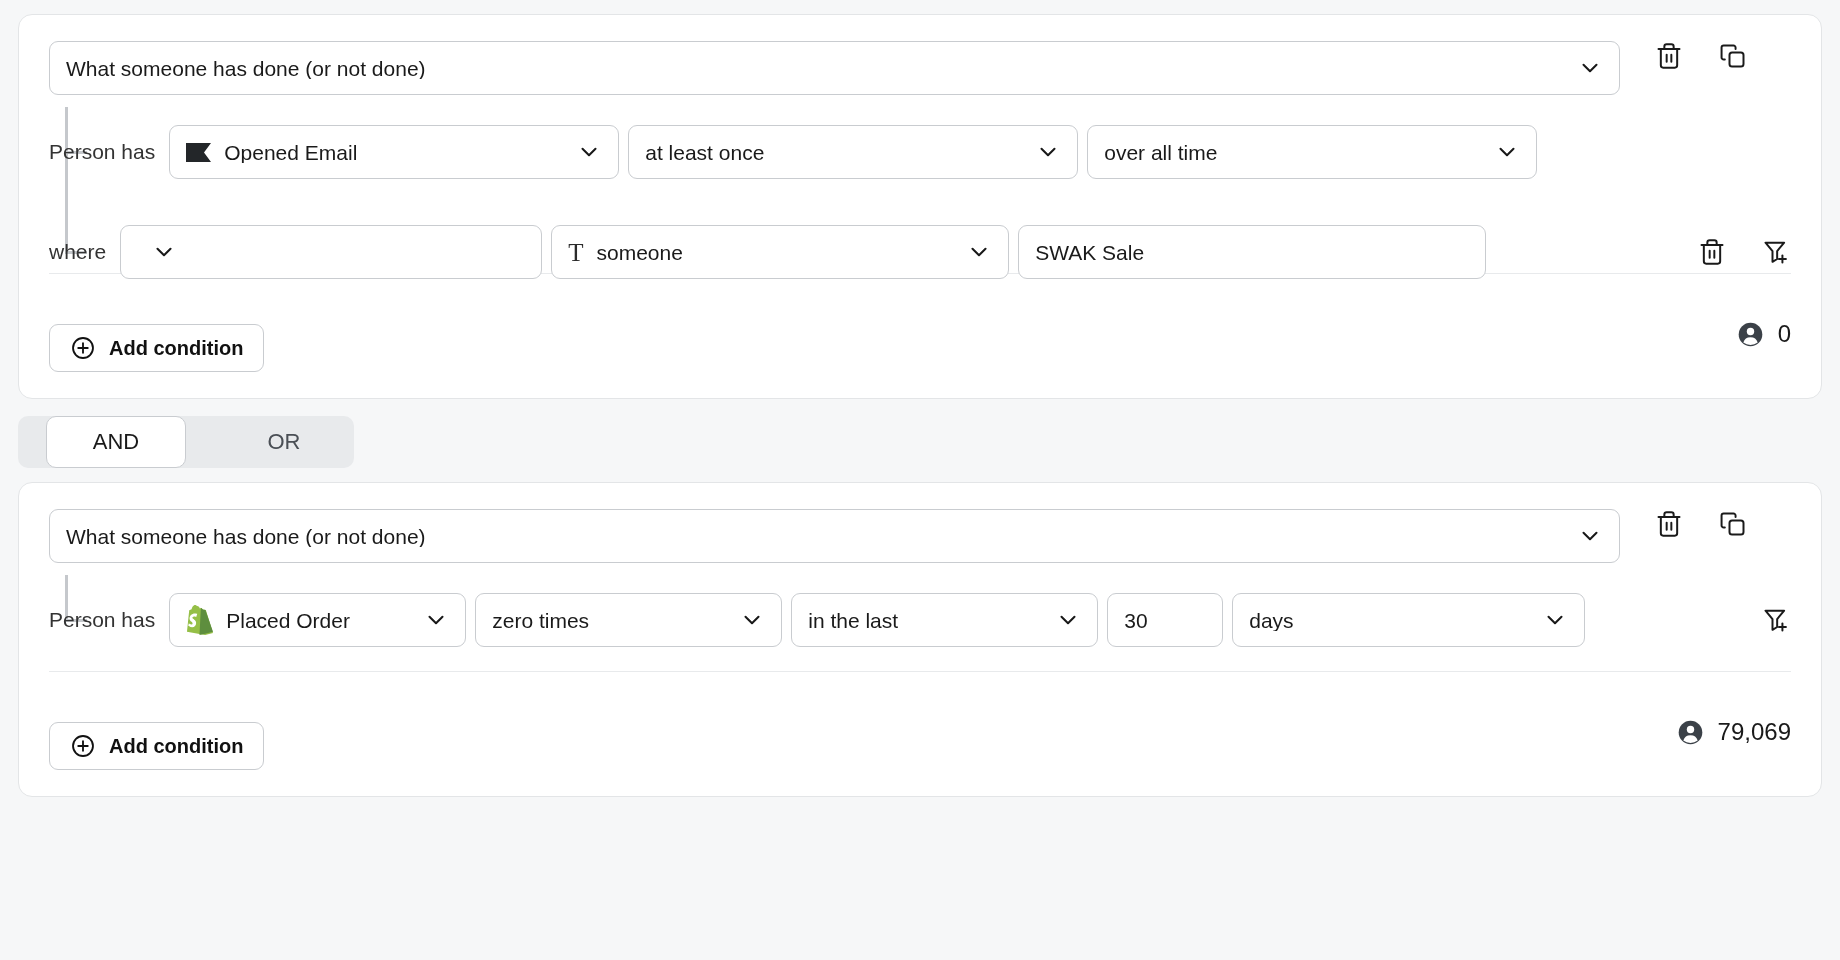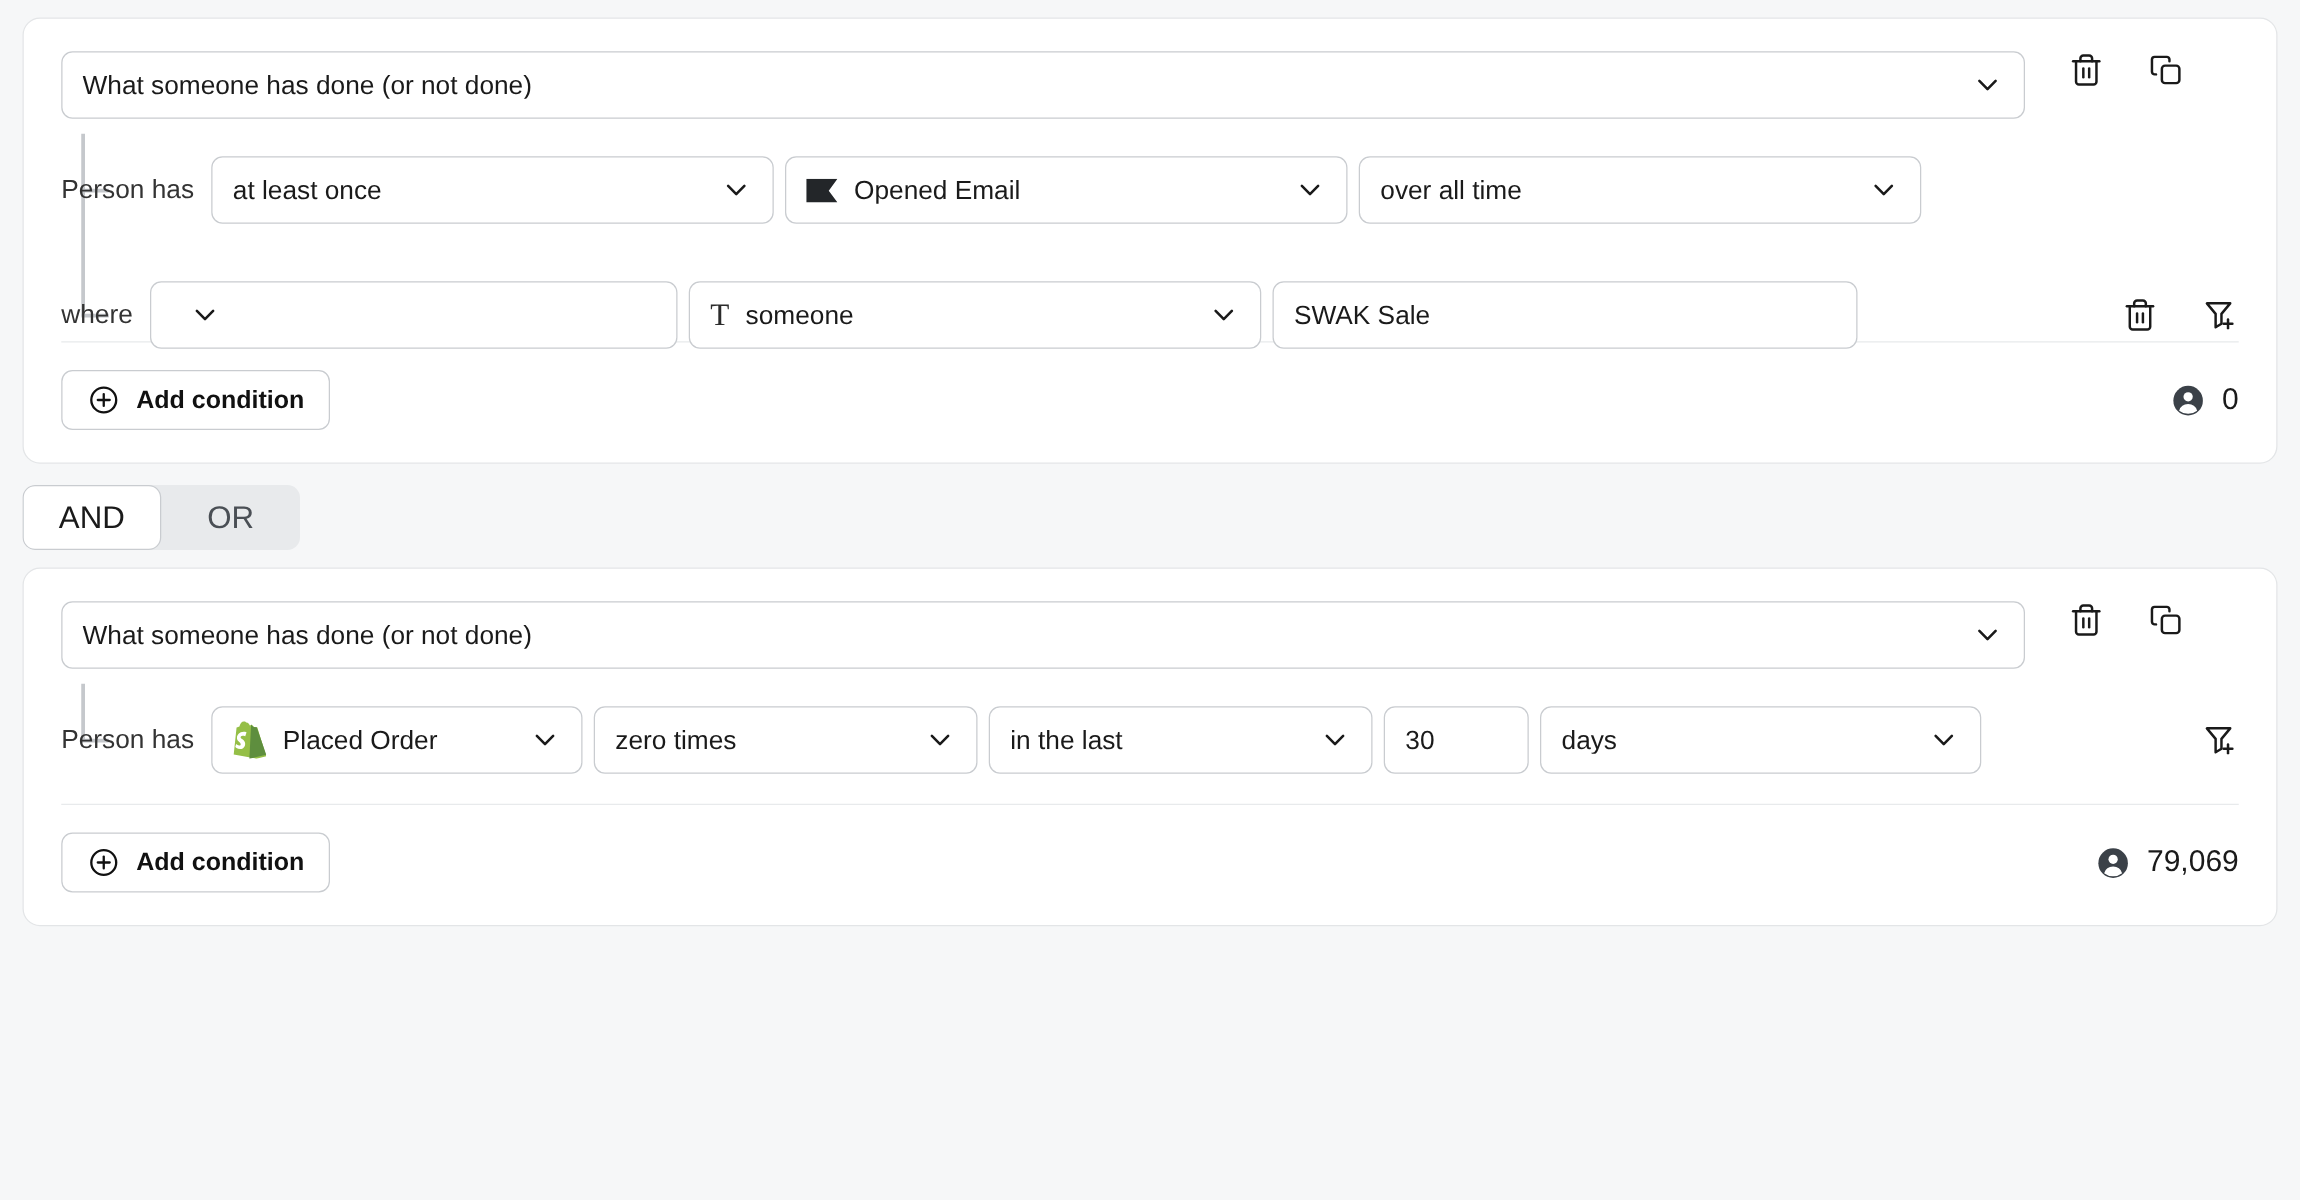--- a/index.html
+++ b/index.html
@@ -105,20 +105,21 @@
     gap: 13px;
     border: 1px solid #c9ccd0;
     border-radius: 9px;
     background: #fff;
     height: 48px;
     padding: 0 20px;
     font-size: 20px;
     font-weight: bold;
     color: #111;
     cursor: pointer;
+    margin-top: 28px;
   }
   .count {
     display: inline-flex;
     align-items: center;
     gap: 14px;
     font-size: 24px;
     color: #1a1a1a;
   }
 
   
@@ -126,25 +127,26 @@
   .andor {
     display: inline-flex;
     background: #e8eaec;
     border-radius: 10px;
     padding: 0;
     height: 52px;
     overflow: hidden;
   }
   .andor .seg {
     display: flex; align-items: center; justify-content: center;
-    font-size: 25px;
-    width: 111px;
+    font-size: 22px;
+    width: 140px;
     height: 52px;
     color: #4a4f55;
     cursor: pointer;
+    margin-left: 28px;
   }
   .andor .seg.active {
     background: #fff;
     border: 1px solid #c9ccd0;
     border-radius: 10px;
     color: #1a1a1a;
   }
 
   
   .inline-ico { flex: 0 0 auto; margin-right: 13px; display: flex; align-items: center; }
@@ -193,34 +195,34 @@
       </div>
 
       <div class="tree" style="margin-top:12px; position:relative; height:166px;">
         <div class="tree-line" style="top:0; height:146px;"></div>
         <div class="tree-tick" style="top:44px;"></div>
         <div class="tree-tick" style="top:144px;"></div>
 
         <div class="cond-row" style="position:absolute; top:18px; left:0; right:0;">
           <span class="cond-label">Person has</span>
           <div class="select field-gap" style="width:450px;">
-            <span class="lbl">at least once</span>
-            <span class="chev">
-              <svg width="26" height="26" viewBox="0 0 24 24" fill="none" stroke="#1a1a1a" stroke-width="1.9" stroke-linecap="round" stroke-linejoin="round">
-                  <polyline points="6 9 12 15 18 9"></polyline>
-                </svg>
-            </span>
-          </div>
-          <div class="select field-gap" style="width:450px;">
             <span class="inline-ico">
               <svg class="klaviyo-flag" viewBox="0 0 25 19">
                   <path d="M0 0 H25 L18 9.5 L25 19 H0 Z" fill="#232629"></path>
                 </svg>
             </span>
             <span class="lbl">Opened Email</span>
+            <span class="chev">
+              <svg width="26" height="26" viewBox="0 0 24 24" fill="none" stroke="#1a1a1a" stroke-width="1.9" stroke-linecap="round" stroke-linejoin="round">
+                  <polyline points="6 9 12 15 18 9"></polyline>
+                </svg>
+            </span>
+          </div>
+          <div class="select field-gap" style="width:450px;">
+            <span class="lbl">at least once</span>
             <span class="chev">
               <svg width="26" height="26" viewBox="0 0 24 24" fill="none" stroke="#1a1a1a" stroke-width="1.9" stroke-linecap="round" stroke-linejoin="round">
                   <polyline points="6 9 12 15 18 9"></polyline>
                 </svg>
             </span>
           </div>
           <div class="select" style="width:450px;">
             <span class="lbl">over all time</span>
             <span class="chev">
               <svg width="26" height="26" viewBox="0 0 24 24" fill="none" stroke="#1a1a1a" stroke-width="1.9" stroke-linecap="round" stroke-linejoin="round">

